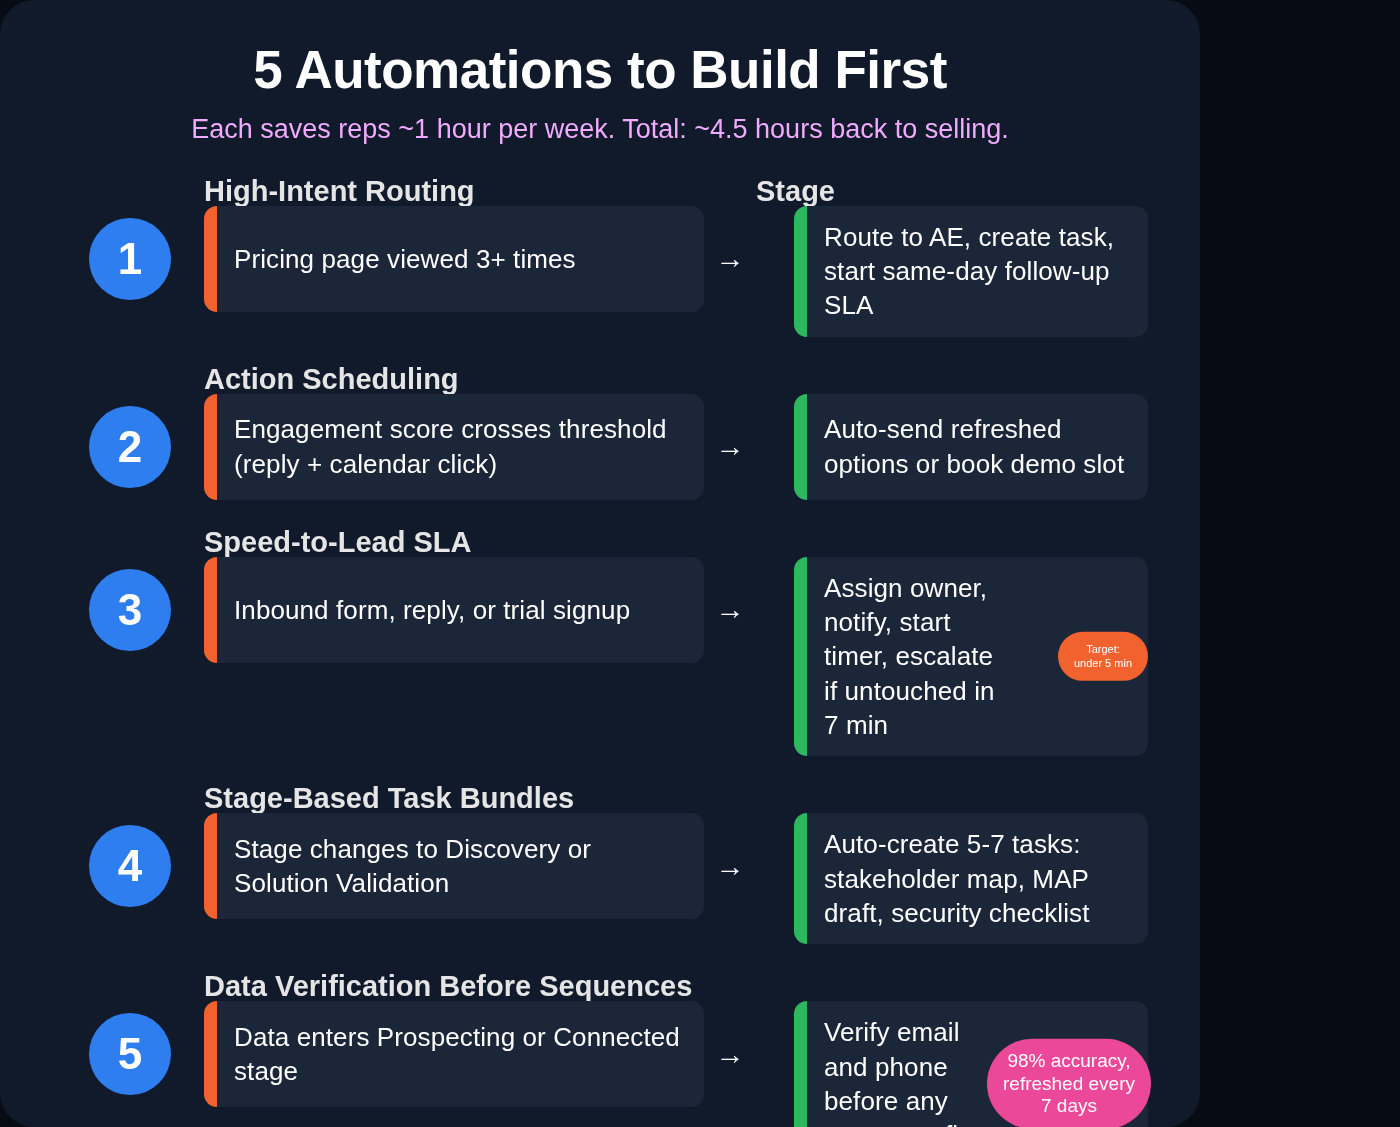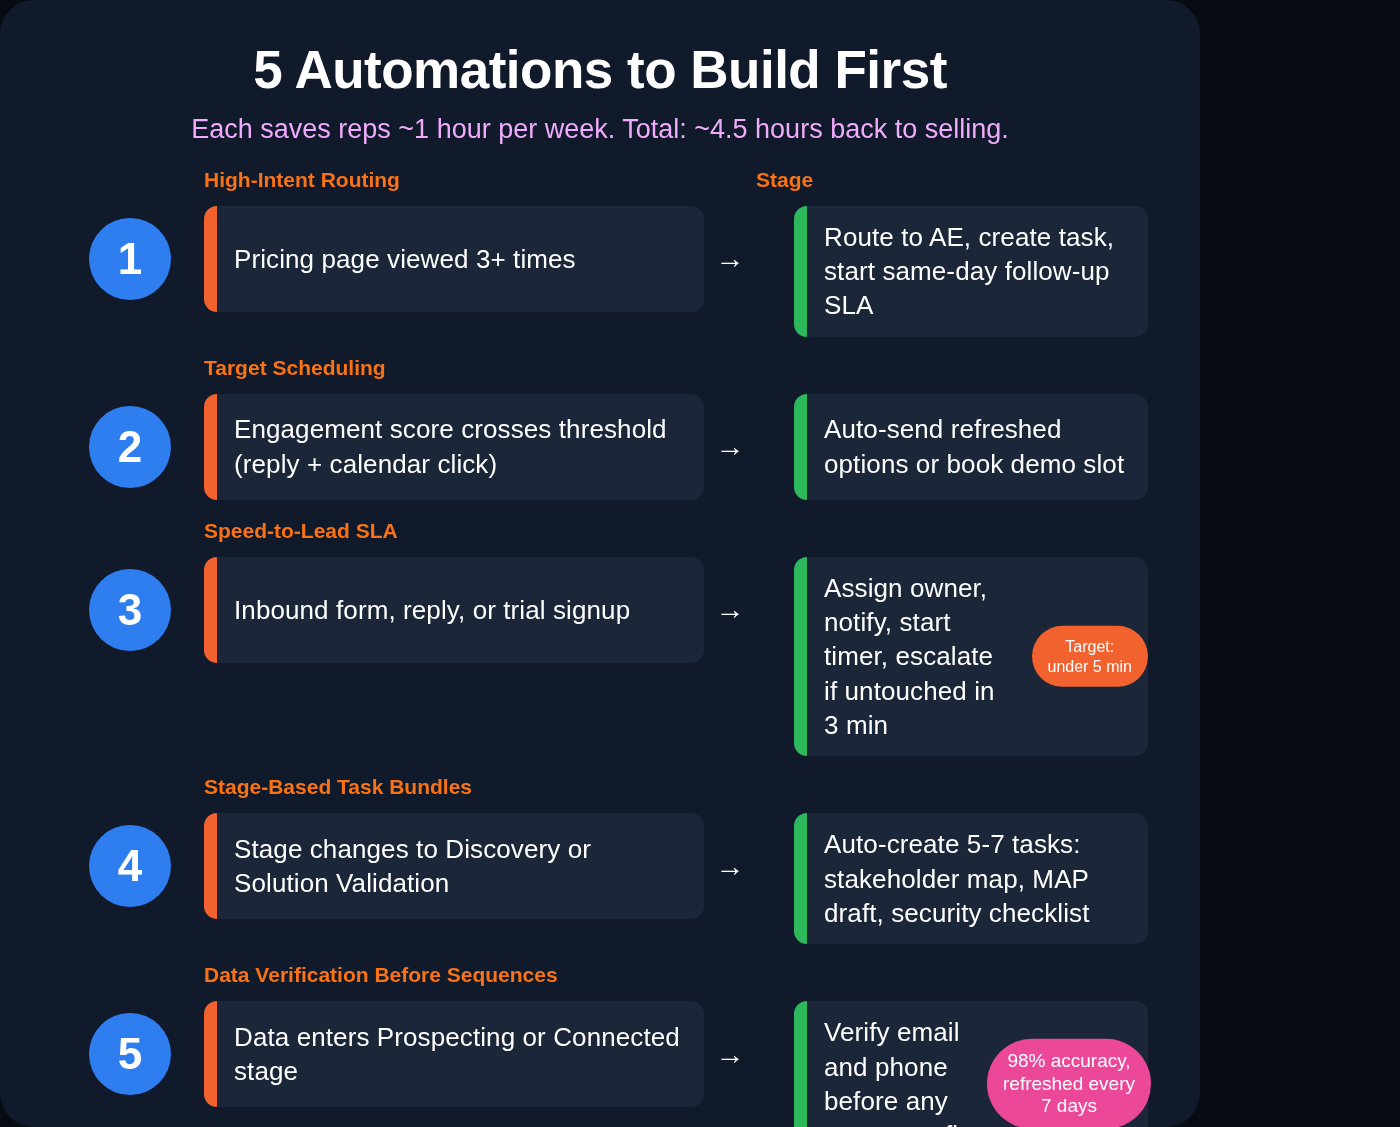--- a/index.html
+++ b/index.html
@@ -58,25 +58,25 @@
     align-items: start;
     margin-bottom: 19px;
   }
 
   .labels {
     position: relative;
     height: 38px;
   }
   .label {
     position: absolute;
-    font-size: 21px;
+    font-size: 29px;
     font-weight: bold;
-    color: #f97316;
+    color: #e5e5e5;
     white-space: nowrap;
-    top: 0;
+    top: 7px;
   }
   .label.trigger-label { left: 148px; }
   .label.action-label  { left: 700px; }
 
   .numcell {
     display: flex;
     align-items: center;
     justify-content: center;
     height: 106px;
   }
@@ -143,21 +143,21 @@
   .card.action.has-badge { padding-right: 150px; }
 
   .badge {
     position: absolute;
     right: -10px;
     top: 50%;
     transform: translateY(-50%);
     border-radius: 999px;
     color: #ffffff;
     text-align: center;
-    font-size: 16px;
+    font-size: 11px;
     line-height: 1.2;
     padding: 11px 16px;
     font-weight: normal;
     white-space: pre-line;
     z-index: 3;
   }
   .badge.orange { background: #f1622e; right: 0px; }
   .badge.green  { background: #ec4899; right: -3px; font-size: 19px; }
 </style>
 </head>
@@ -189,21 +189,21 @@
     <div class="action-wrap">
       <div class="card action">
         <span class="card-text">Route to AE, create task, start same-day follow-up SLA</span>
       </div>
 
     </div>
         </div>
       </div>
       <div>
     <div class="labels">
-      <span class="label trigger-label">Target Scheduling</span>
+      <span class="label trigger-label">Action Scheduling</span>
 
     </div>
         <div class="row">
     <div class="numcell">
       <div class="numcircle">2</div>
     </div>
     <div class="card trigger">
       <span class="card-text">Engagement score crosses threshold (reply + calendar click)</span>
     </div>
     <div class="arrowcell">
@@ -227,21 +227,21 @@
       <div class="numcircle">3</div>
     </div>
     <div class="card trigger">
       <span class="card-text">Inbound form, reply, or trial signup</span>
     </div>
     <div class="arrowcell">
       <span class="arrow">→</span>
     </div>
     <div class="action-wrap">
       <div class="card action has-badge">
-        <span class="card-text">Assign owner, notify, start timer, escalate if untouched in 3 min</span>
+        <span class="card-text">Assign owner, notify, start timer, escalate if untouched in 7 min</span>
       </div>
       <span class="badge orange">Target:
 under 5 min</span>
     </div>
         </div>
       </div>
       <div>
     <div class="labels">
       <span class="label trigger-label">Stage-Based Task Bundles</span>
 

